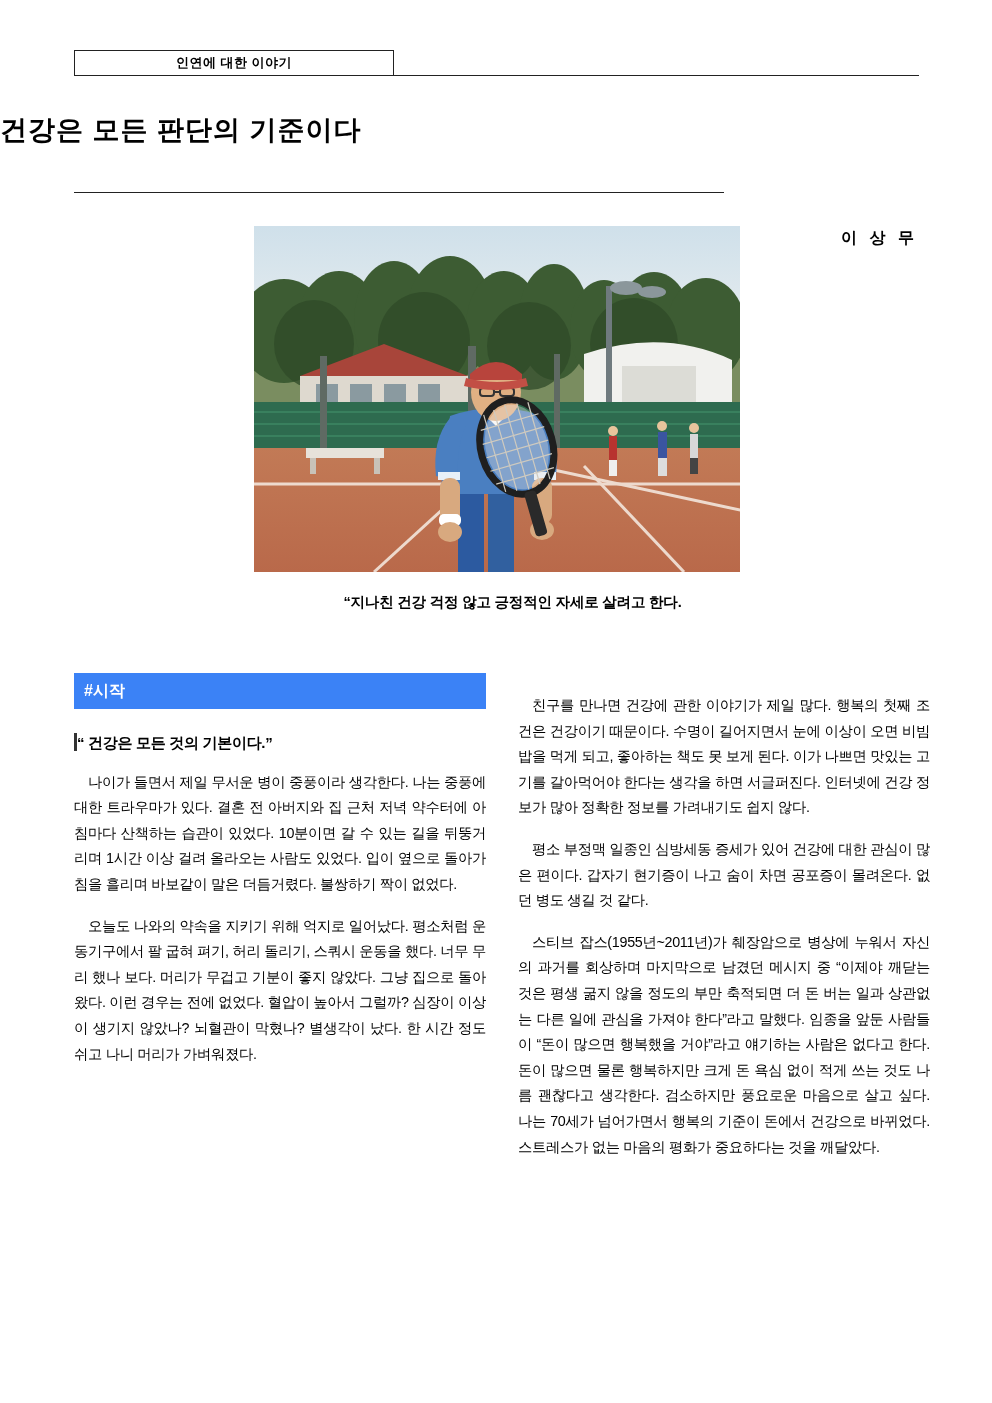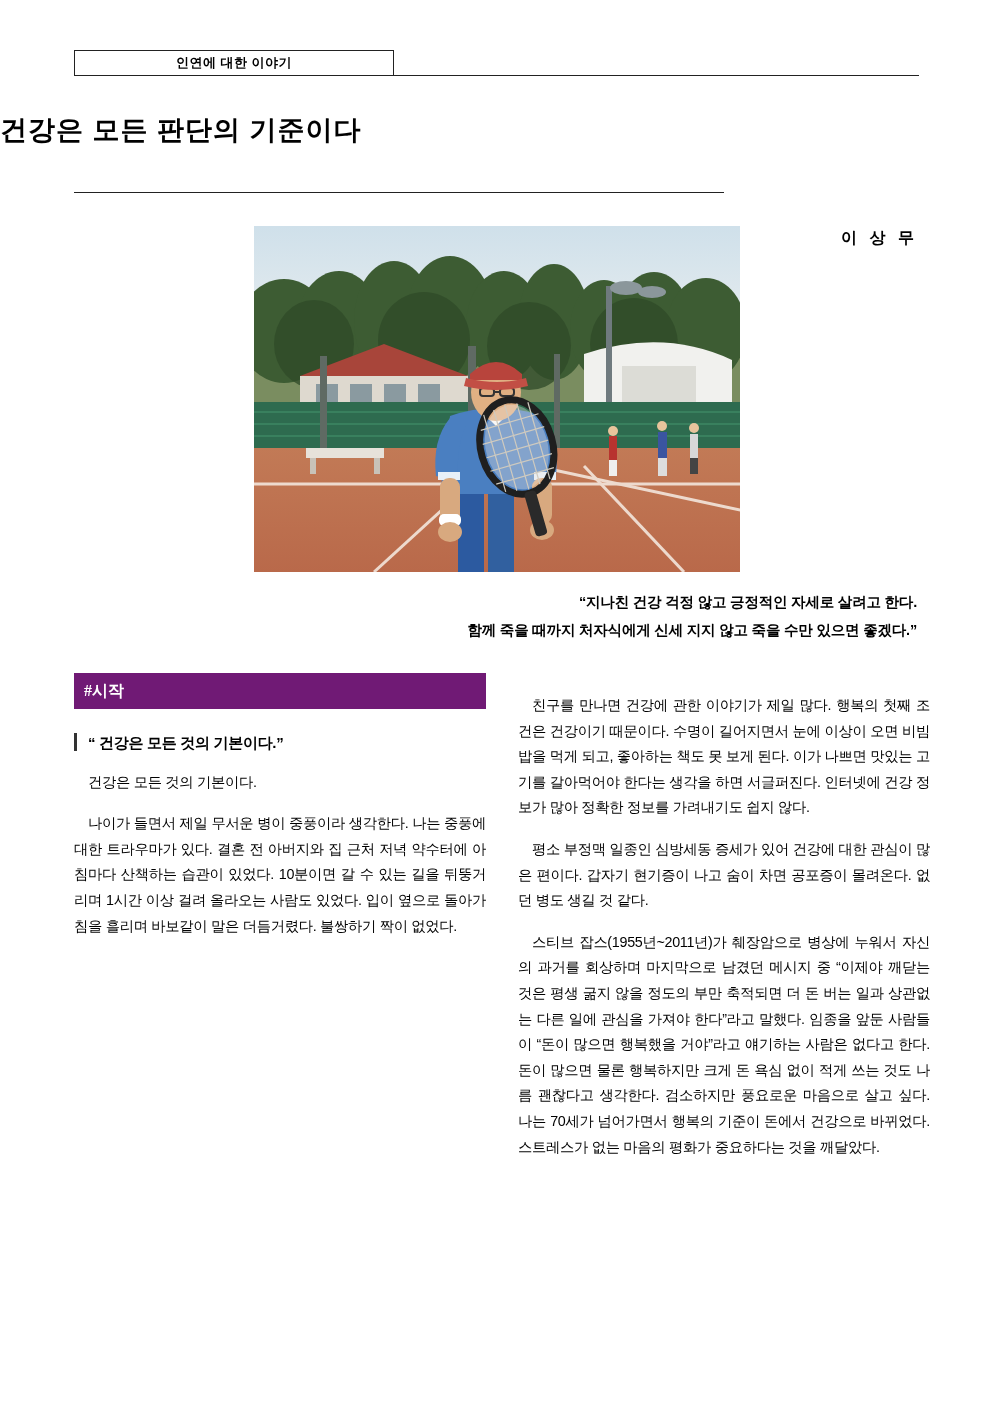--- a/index.html
+++ b/index.html
@@ -97,39 +97,38 @@
     width: 486px;
     height: 346px;
     overflow: hidden;
     background: #7a8d60;
   }
   .photo svg { display: block; }
 
   
   .caption {
     position: absolute;
-    left: 72px;
+    left: 90px;
     top: 588px;
     width: 845px;
-    text-align: right;
+    text-align: center;
     font-size: 14.5px;
     font-weight: bold;
     line-height: 28px;
     letter-spacing: -0.2px;
   }
 
   
   .sect-bar {
     position: absolute;
     left: 74px;
     top: 673px;
     width: 412px;
     height: 36px;
-    background: #701a75;
-    font-family: Liberation Serif, serif;
+    background: #3b82f6;
   }
   .sect-bar-text {
     position: absolute;
     left: 10px;
     top: 0;
     height: 36px;
     line-height: 36px;
     color: #ffffff;
     font-size: 16px;
     font-weight: bold;
@@ -145,21 +144,21 @@
     letter-spacing: -0.3px;
   }
   .col-left { left: 74px; top: 730px; }
   .col-right { left: 518px; top: 693px; }
 
   .lead {
     position: relative;
     font-weight: bold;
     font-size: 15px;
     margin: 0 0 14px 0;
-    padding-left: 14px;
+    padding-left: 3px;
   }
   .lead::before {
     content: "";
     position: absolute;
     left: 0;
     top: 3px;
     width: 3px;
     height: 18px;
     background: #333;
   }
@@ -351,31 +350,30 @@
             <line x1="238" y1="252" x2="298" y2="252"></line>
           </g>
           <rect x="262" y="268" width="12" height="46" rx="4" fill="#2a2a2a"></rect>
         </g>
       </g>
     </svg>
   </div>
 
   <div class="caption">
     <div>“지나친 건강 걱정 않고 긍정적인 자세로 살려고 한다.</div>
-    <div>함께 죽을 때까지 처자식에게 신세 지지 않고 죽을 수만 있으면 좋겠다.”</div>
   </div>
 
   <div class="sect-bar">
     <div class="sect-bar-text">#시작</div>
   </div>
 
   <div class="col col-left">
     <div class="lead">“ 건강은 모든 것의 기본이다.”</div>
-    <p class="para">건강은 모든 것의 기본이다.</p>
     <p class="para">나이가 들면서 제일 무서운 병이 중풍이라 생각한다. 나는 중풍에 대한 트라우마가 있다. 결혼 전 아버지와 집 근처 저녁 약수터에 아침마다 산책하는 습관이 있었다. 10분이면 갈 수 있는 길을 뒤뚱거리며 1시간 이상 걸려 올라오는 사람도 있었다. 입이 옆으로 돌아가 침을 흘리며 바보같이 말은 더듬거렸다. 불쌍하기 짝이 없었다.</p>
+    <p class="para tight">오늘도 나와의 약속을 지키기 위해 억지로 일어났다. 평소처럼 운동기구에서 팔 굽혀 펴기, 허리 돌리기, 스쿼시 운동을 했다. 너무 무리 했나 보다. 머리가 무겁고 기분이 좋지 않았다. 그냥 집으로 돌아왔다. 이런 경우는 전에 없었다. 혈압이 높아서 그럴까? 심장이 이상이 생기지 않았나? 뇌혈관이 막혔나? 별생각이 났다. 한 시간 정도 쉬고 나니 머리가 가벼워졌다.</p>
   </div>
 
   <div class="col col-right">
     <p class="para">친구를 만나면 건강에 관한 이야기가 제일 많다. 행복의 첫째 조건은 건강이기 때문이다. 수명이 길어지면서 눈에 이상이 오면 비빔밥을 먹게 되고, 좋아하는 책도 못 보게 된다. 이가 나쁘면 맛있는 고기를 갈아먹어야 한다는 생각을 하면 서글퍼진다. 인터넷에 건강 정보가 많아 정확한 정보를 가려내기도 쉽지 않다.</p>
     <p class="para">평소 부정맥 일종인 심방세동 증세가 있어 건강에 대한 관심이 많은 편이다. 갑자기 현기증이 나고 숨이 차면 공포증이 몰려온다. 없던 병도 생길 것 같다.</p>
     <p class="para tight">스티브 잡스(1955년~2011년)가 췌장암으로 병상에 누워서 자신의 과거를 회상하며 마지막으로 남겼던 메시지 중 “이제야 깨닫는 것은 평생 굶지 않을 정도의 부만 축적되면 더 돈 버는 일과 상관없는 다른 일에 관심을 가져야 한다”라고 말했다. 임종을 앞둔 사람들이 “돈이 많으면 행복했을 거야”라고 얘기하는 사람은 없다고 한다. 돈이 많으면 물론 행복하지만 크게 돈 욕심 없이 적게 쓰는 것도 나름 괜찮다고 생각한다. 검소하지만 풍요로운 마음으로 살고 싶다. 나는 70세가 넘어가면서 행복의 기준이 돈에서 건강으로 바뀌었다. 스트레스가 없는 마음의 평화가 중요하다는 것을 깨달았다.</p>
   </div>
 
 </div>
 

